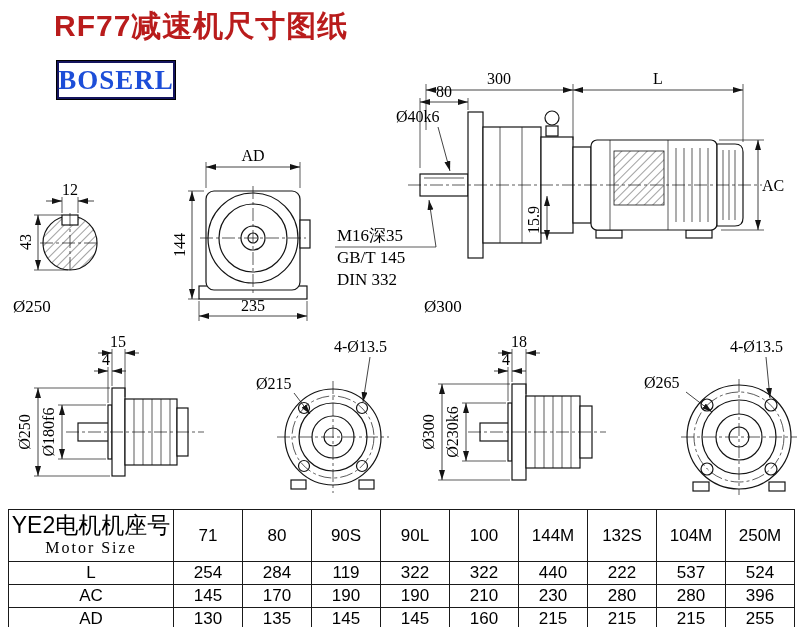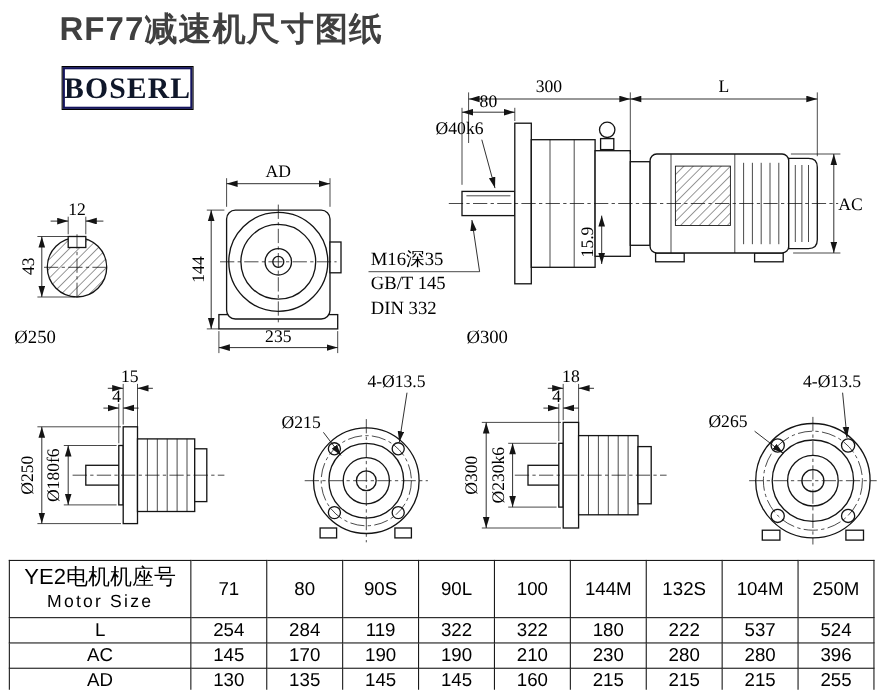--- a/index.html
+++ b/index.html
@@ -1,36 +1,36 @@
 <!DOCTYPE html>
 <html><head>
 <meta charset="utf-8">
 <style>
   * { margin:0; padding:0; box-sizing:border-box; }
   html,body { width:800px; height:627px; }
   body { background:#fff; font-family:"Liberation Sans", sans-serif; position:relative; overflow:hidden; }
   .page { position:absolute; inset:0; background:#fff; }
-  .title { position:absolute; left:54px; top:6px; font-size:30px; font-weight:bold; color:#404040; letter-spacing:1px; white-space:nowrap; }
+  .title { position:absolute; left:54px; top:6px; font-size:30px; font-weight:bold; color:#b91c1c; letter-spacing:1px; white-space:nowrap; }
   .logo { position:absolute; left:57px; top:61px; width:118px; height:38px; border:2px solid #14145e; outline:1px solid #000; display:flex; align-items:center; justify-content:center; background:#fff; }
-  .logo span { font-family:"Liberation Serif", serif; font-size:27px; font-weight:bold; color:#0f172a; letter-spacing:1px; }
+  .logo span { font-family:"Liberation Serif", serif; font-size:27px; font-weight:bold; color:#1d4ed8; letter-spacing:1px; }
   svg.drw { position:absolute; left:0; top:0; }
   svg.drw text { font-family:"Liberation Serif", serif; font-size:16px; fill:#000; }
   svg.drw text.note { font-size:17px; }
   .ln  { stroke:#141414; stroke-width:1.2; fill:none; }
   .lnF { stroke:#141414; stroke-width:1.2; fill:#fff; }
   .tn  { stroke:#141414; stroke-width:0.7; fill:none; }
   .cl  { stroke:#141414; stroke-width:0.7; fill:none; stroke-dasharray:13 3 3 3; }
   .dm  { stroke:#141414; stroke-width:0.8; fill:none; }
   .hatched { stroke:#141414; stroke-width:1.2; fill:url(#hatch); }
   .hatchT  { stroke:#141414; stroke-width:0.8; fill:url(#hatch); }
   table.spec { position:absolute; left:8px; top:509px; border-collapse:collapse; table-layout:fixed; width:786px; background:#fff; }
   table.spec td { border:1.4px solid #1a1a1a; text-align:center; vertical-align:middle; font-size:17px; color:#000; height:23px; padding:0; font-family:"Liberation Sans", sans-serif; }
   table.spec td.hdr { height:52px; }
-  td.hdr .cn { font-size:20px; line-height:24px; }
-  td.hdr .en { font-size:16px; line-height:22px; letter-spacing:2px; font-family:Liberation Sans, sans-serif; }
+  td.hdr .cn { font-size:23px; line-height:24px; }
+  td.hdr .en { font-size:16px; line-height:22px; letter-spacing:2px; font-family:Liberation Serif, serif; }
 </style>
 </head>
 <body>
 
 <div class="page">
 
   <h1 class="title">RF77减速机尺寸图纸</h1>
 
   <div class="logo">
     <span>BOSERL</span>
@@ -325,21 +325,21 @@
         <td class="hdr">104M</td>
         <td class="hdr">250M</td>
       </tr>
       <tr>
         <td>L</td>
         <td>254</td>
         <td>284</td>
         <td>119</td>
         <td>322</td>
         <td>322</td>
-        <td>180</td>
+        <td>440</td>
         <td>222</td>
         <td>537</td>
         <td>524</td>
       </tr>
       <tr>
         <td>AC</td>
         <td>145</td>
         <td>170</td>
         <td>190</td>
         <td>190</td>

